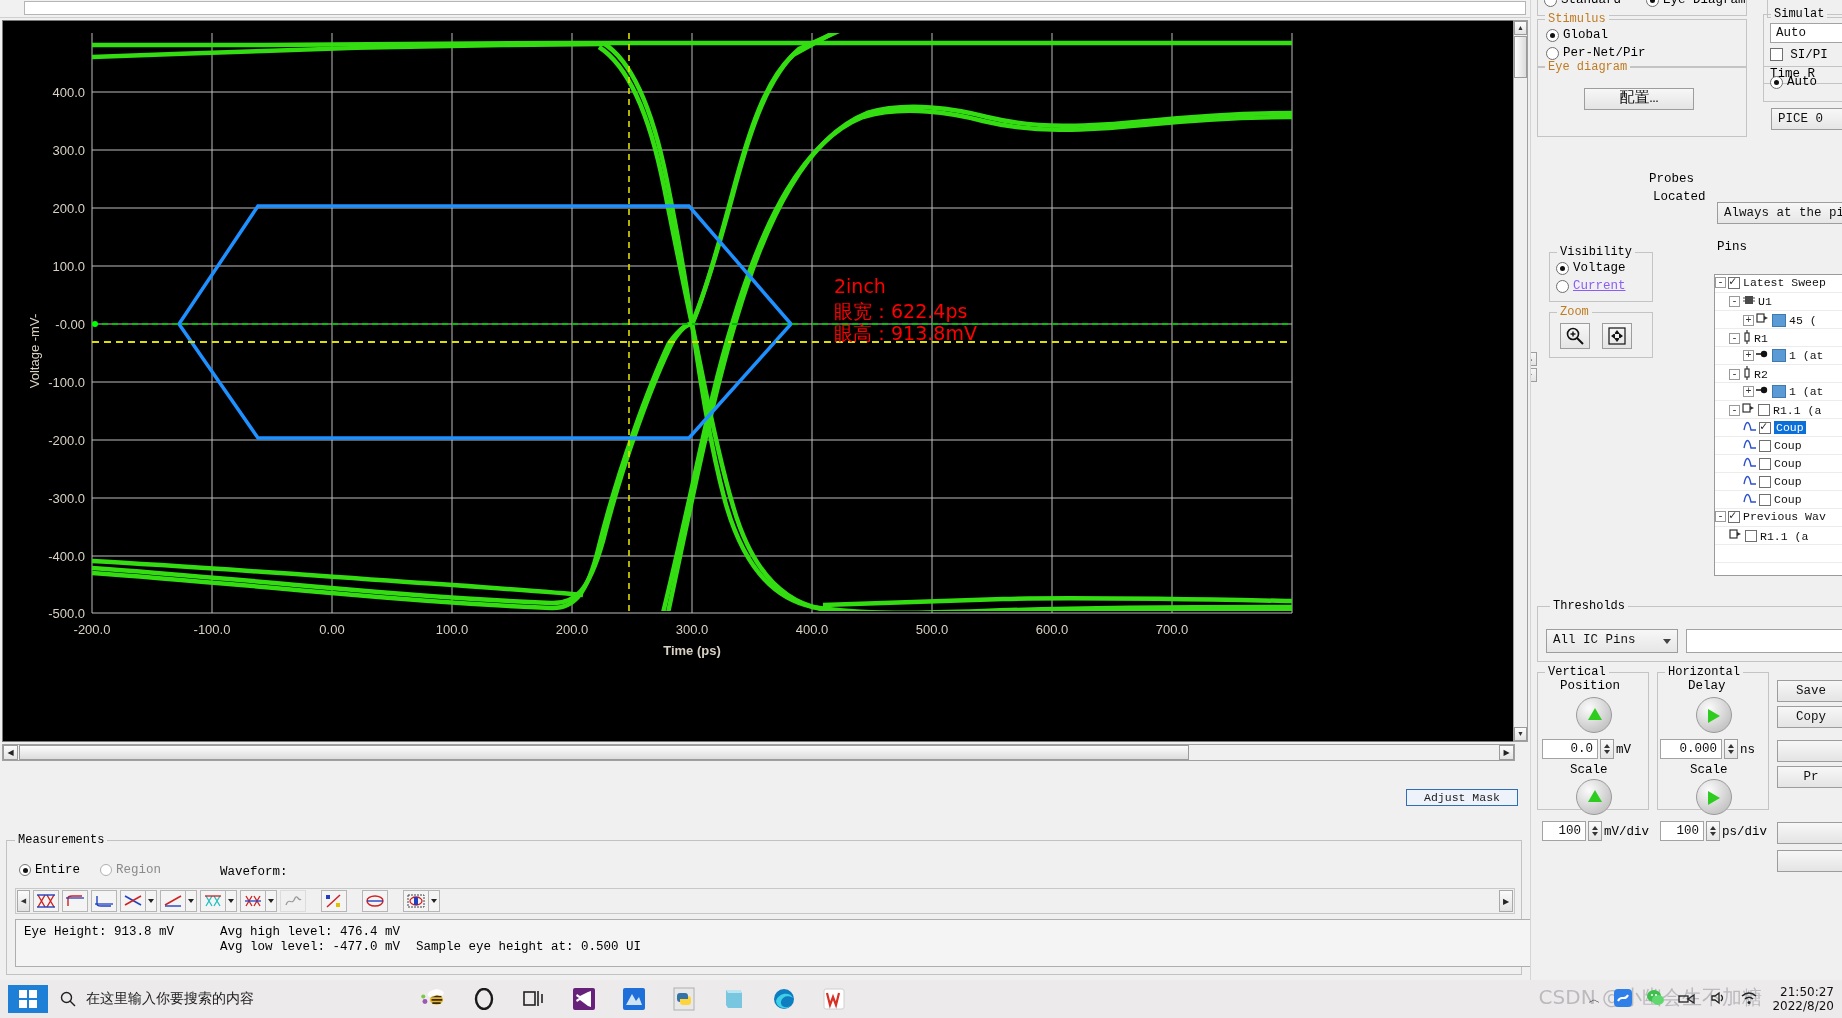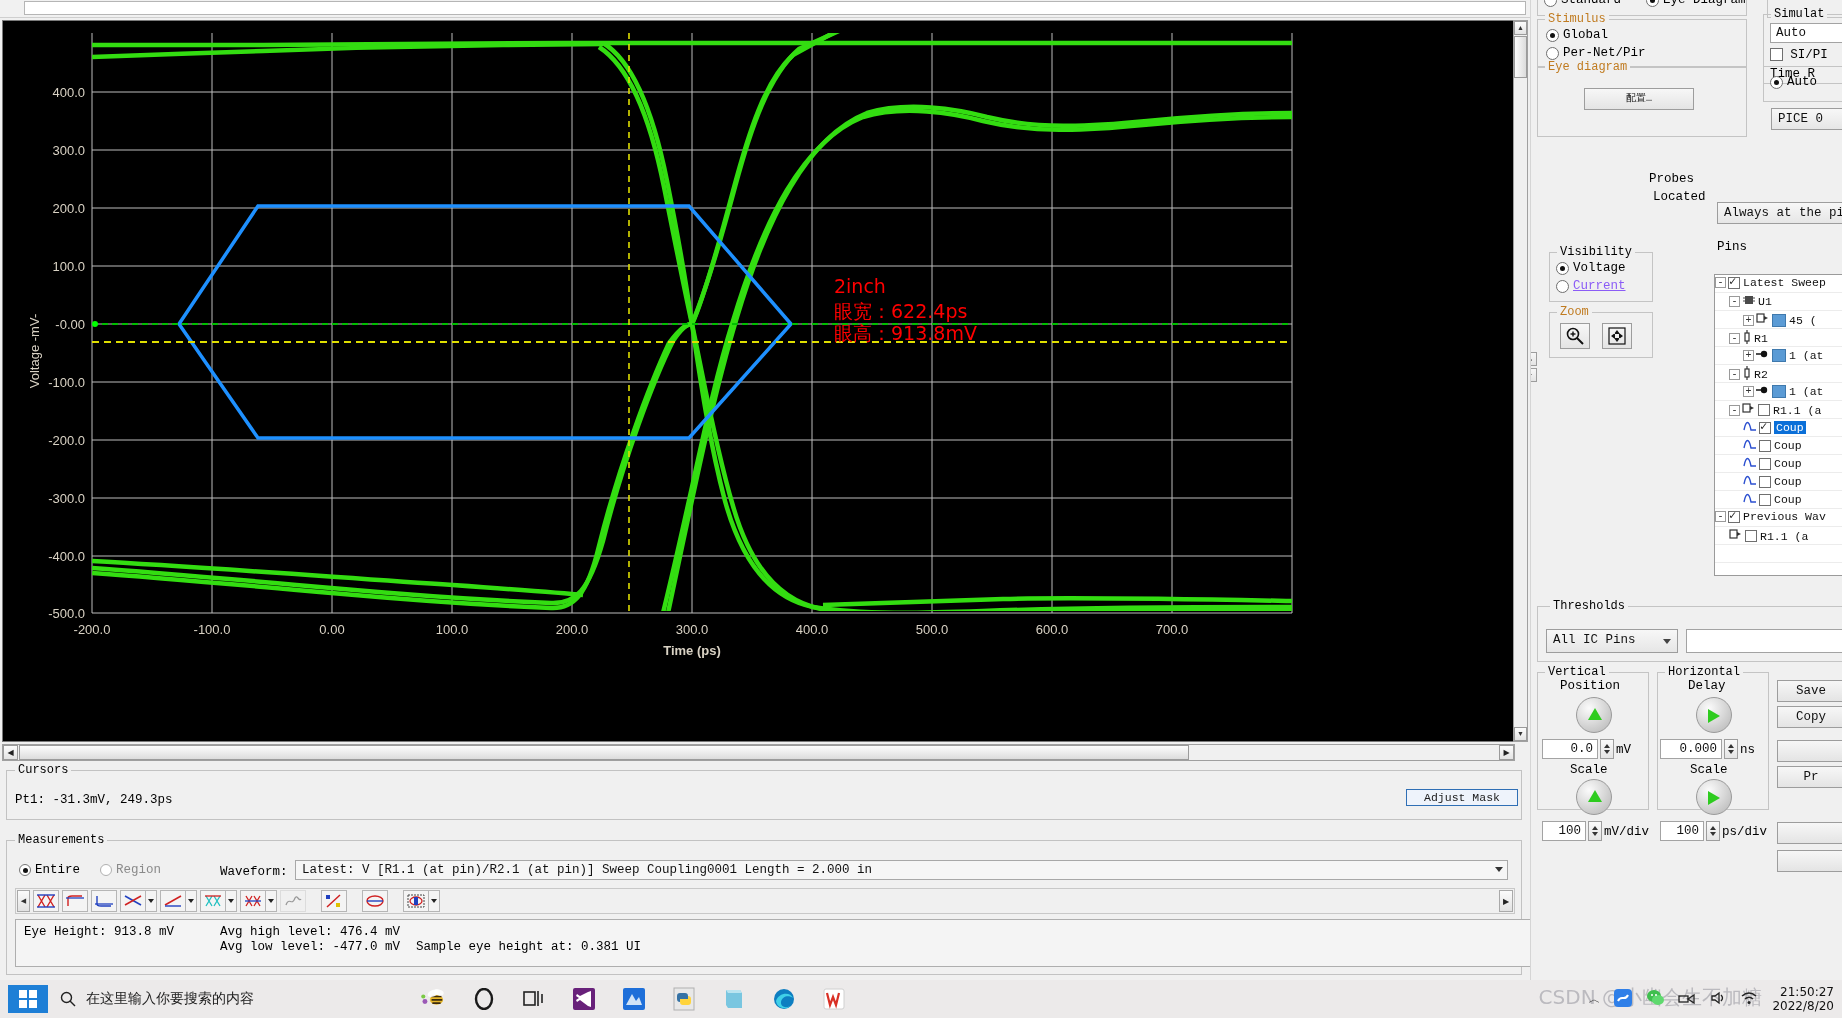--- a/index.html
+++ b/index.html
@@ -422,45 +422,37 @@
       <div class="vs-btn down">▼</div>
     </div>
 
     <div class="plot-hscroll">
       <div class="hs-btn left">◀</div>
       <div class="hs-thumb"></div>
       <div class="hs-btn right">▶</div>
     </div>
   </div>
 
-  <div class="group cursors-box">
-    <span class="legend">Cursors</span>
-    <div class="cursor-text">Pt1: -31.3mV,  249.3ps</div>
-  </div>
   <div class="adjust-mask-btn">Adjust Mask</div>
 
   <div class="group meas-box">
     <span class="legend">Measurements</span>
 
     <div class="radio-row">
       <span class="radio on">
         <span class="dot"></span>
         <span>Entire</span>
       </span>
       <span class="radio dim">
         <span class="dot"></span>
         <span>Region</span>
       </span>
     </div>
 
     <div class="wf-label">Waveform:</div>
-    <div class="wf-combo">
-      <span>Latest: V [R1.1 (at pin)/R2.1 (at pin)] Sweep Coupling0001 Length = 2.000 in</span>
-      <span class="arrow"></span>
-    </div>
 
     <div class="meas-toolbar">
       <div class="tb-grip">◀</div>
 
       <div class="tb-btn">
         <svg width="20" height="16" viewBox="0 0 20 16">
             <path d="M2 2 L9 14 M9 2 L2 14 M11 2 L18 14 M18 2 L11 14" stroke="#d02020" stroke-width="1.4" fill="none"></path>
             <line x1="1" y1="14" x2="19" y2="14" stroke="#2040c0" stroke-width="1.4"></line>
             <line x1="1" y1="2" x2="19" y2="2" stroke="#2040c0" stroke-width="1.4"></line>
           </svg>
@@ -543,21 +535,21 @@
       </div>
       <div class="tb-drop"></div>
 
       <div class="tb-right">▶</div>
     </div>
 
     <div class="readout">
       <span class="ro-item" style="left:8px; top:5px;">Eye Height: 913.8 mV</span>
       <span class="ro-item" style="left:204px; top:5px;">Avg high level: 476.4 mV</span>
       <span class="ro-item" style="left:204px; top:20px;">Avg low level: -477.0 mV</span>
-      <span class="ro-item" style="left:400px; top:20px;">Sample eye height at: 0.381 UI</span>
+      <span class="ro-item" style="left:400px; top:20px;">Sample eye height at: 0.500 UI</span>
     </div>
   </div>
 
   <div class="right-panel">
 
     <div style="position:absolute; left:6px; top:-6px; width:210px; height:22px; border:1px solid #c4c4c4;">
       <span class="rp-radio mono" style="position:absolute; left:6px; top:-2px;">
         <span class="dot"></span>
         <span>Standard</span>
       </span>
@@ -574,21 +566,21 @@
         <span>Global</span>
       </span>
       <span class="rp-radio mono" style="position:absolute; left:8px; top:26px;">
         <span class="dot"></span>
         <span>Per-Net/Pir</span>
       </span>
     </div>
 
     <div class="rp-group" style="left:6px; top:67px; width:210px; height:70px;">
       <span class="rp-legend">Eye diagram</span>
-      <div class="btn-gray" style="position:absolute; left:46px; top:20px; width:110px; height:22px; line-height:20px; font-size:10px;">配置…</div>
+      <div class="btn-gray" style="position:absolute; left:46px; top:20px; width:110px; height:22px; line-height:20px; font-size:15px;">配置…</div>
     </div>
 
     <div class="rp-group" style="left:236px; top:-8px; width:120px; height:26px;"></div>
     <div class="rp-group" style="left:232px; top:14px; width:120px; height:70px;">
       <span class="rp-legend plain">Simulat</span>
       <div class="field" style="position:absolute; left:6px; top:8px; width:110px; height:20px; padding:2px 0 0 5px;">Auto</div>
       <div style="position:absolute; left:6px; top:32px;">
         <span class="cbx"></span>
         <span class="mono" style="margin-left:4px;">SI/PI</span>
       </div>

